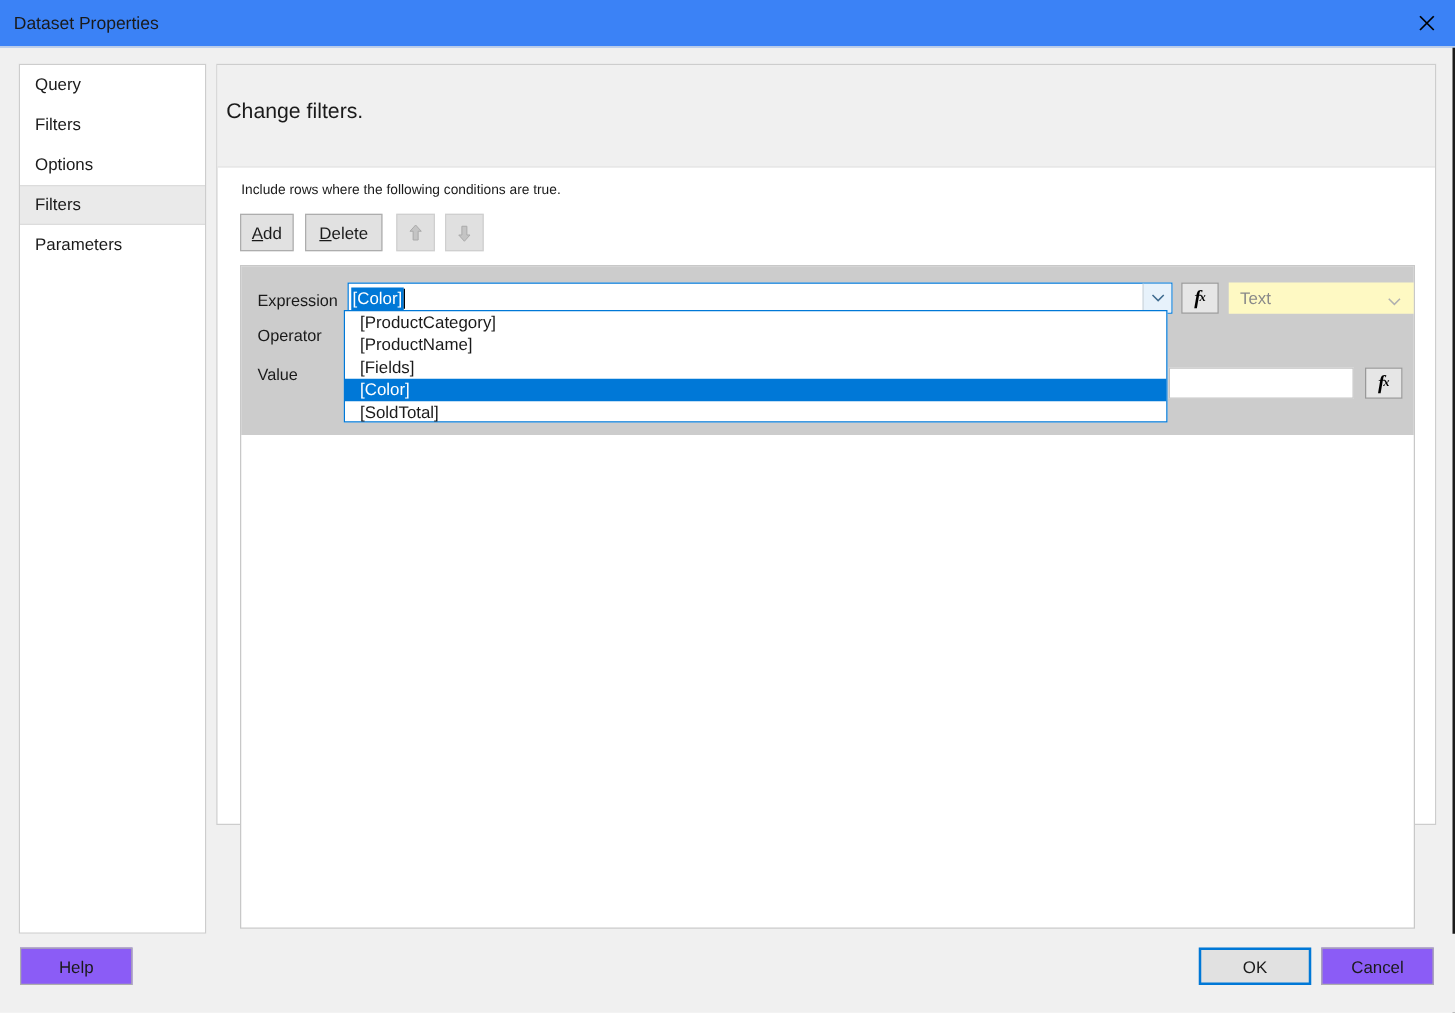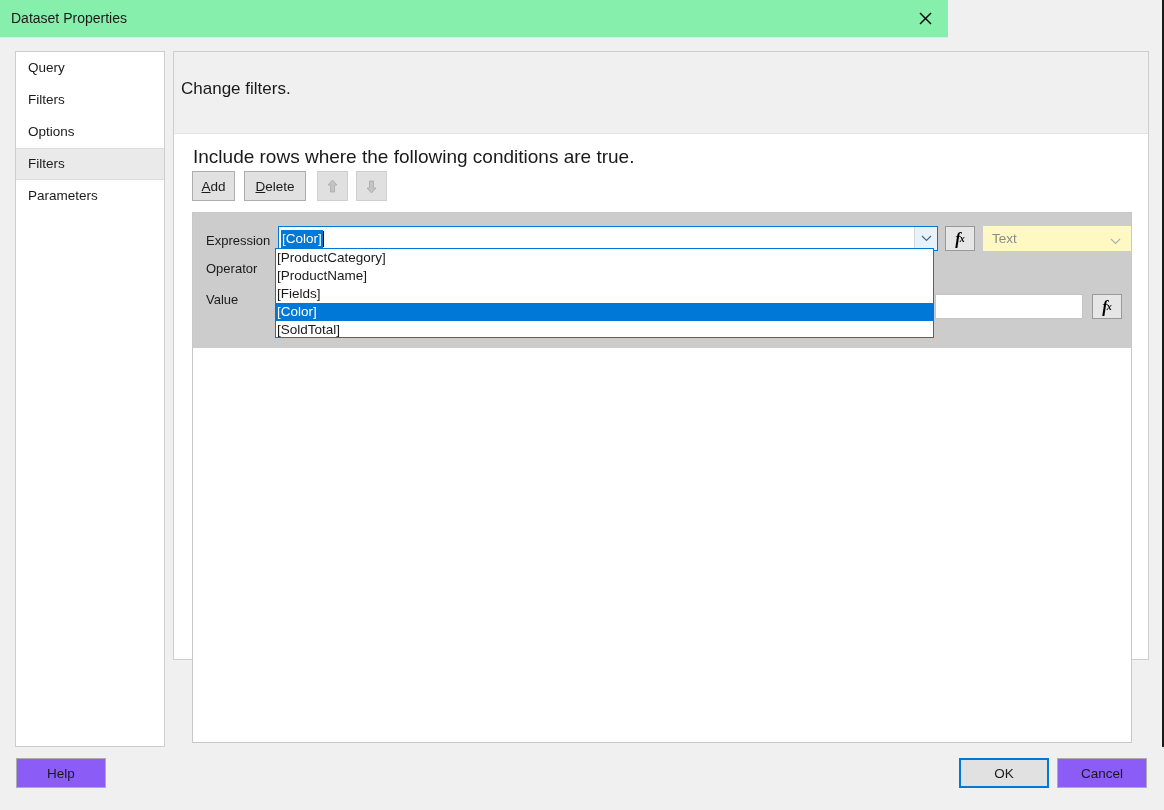--- a/index.html
+++ b/index.html
@@ -25,23 +25,23 @@
     height: 810px;
     background: #f0f0f0;
     box-sizing: border-box;
     border-right: 2px solid #1b1b1b;
   }
 
   
   #titlebar {
     position: absolute;
     left: 0; top: 0;
-    width: 948px;
+    width: 1164px;
     height: 37px;
-    background: #86efac;
+    background: #3b82f6;
     border-bottom: 1px solid #e5e5e5;
   }
   #title-text {
     position: absolute;
     left: 11px;
     top: 10px;
     font-size: 14px;
     color: #1a1a1a;
     white-space: nowrap;
   }
@@ -112,21 +112,21 @@
     top: 27px;
     font-size: 17px;
     color: #1a1a1a;
     white-space: nowrap;
   }
 
   #instruction-text {
     position: absolute;
     left: 19px;
     top: 94px;
-    font-size: 19px;
+    font-size: 11px;
     color: #1a1a1a;
     white-space: nowrap;
   }
 
   
   #filter-toolbar {
     position: absolute;
     left: 18px;
     top: 119px;
     height: 30px;
@@ -309,21 +309,21 @@
     width: 659px;
     height: 90px;
     background: #ffffff;
     border: 1px solid #0078d7;
     box-sizing: border-box;
     z-index: 50;
   }
   .dd-item {
     height: 18px;
     line-height: 18px;
-    padding-left: 1px;
+    padding-left: 12px;
     font-size: 13.5px;
     color: #1a1a1a;
     white-space: nowrap;
     cursor: default;
   }
   .dd-item.highlighted {
     background: #0078d7;
     color: #ffffff;
   }
 

